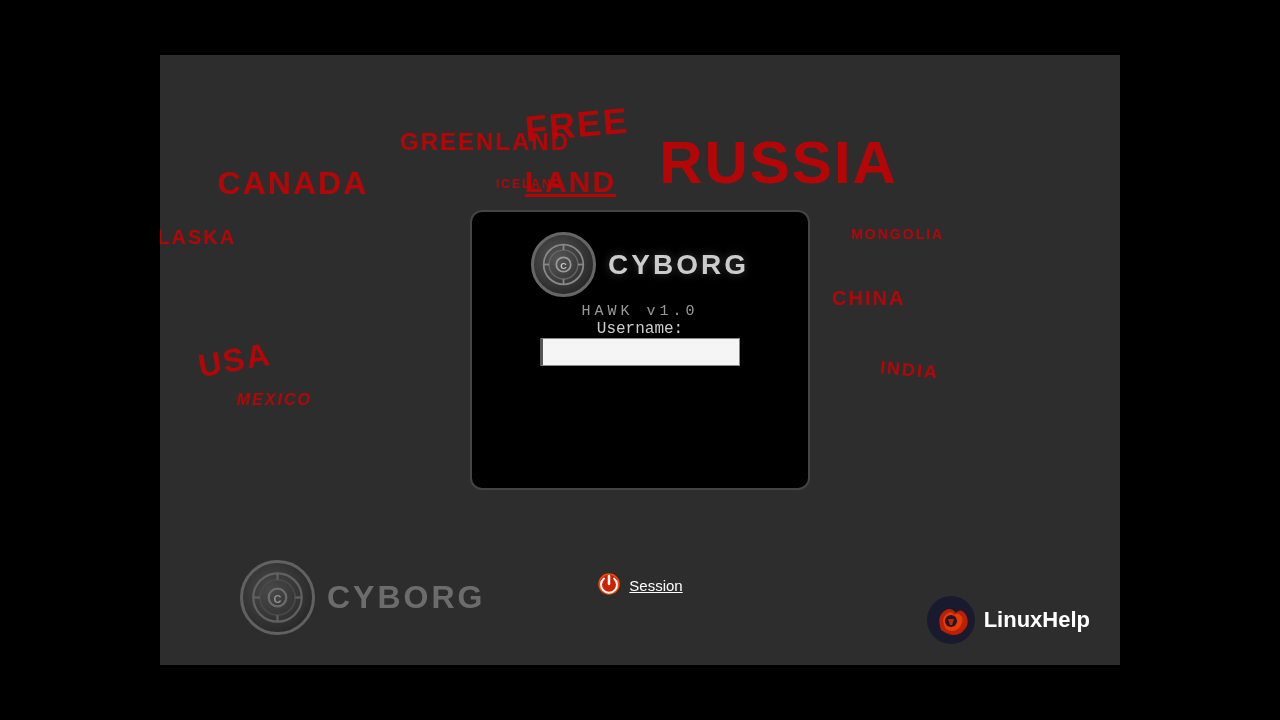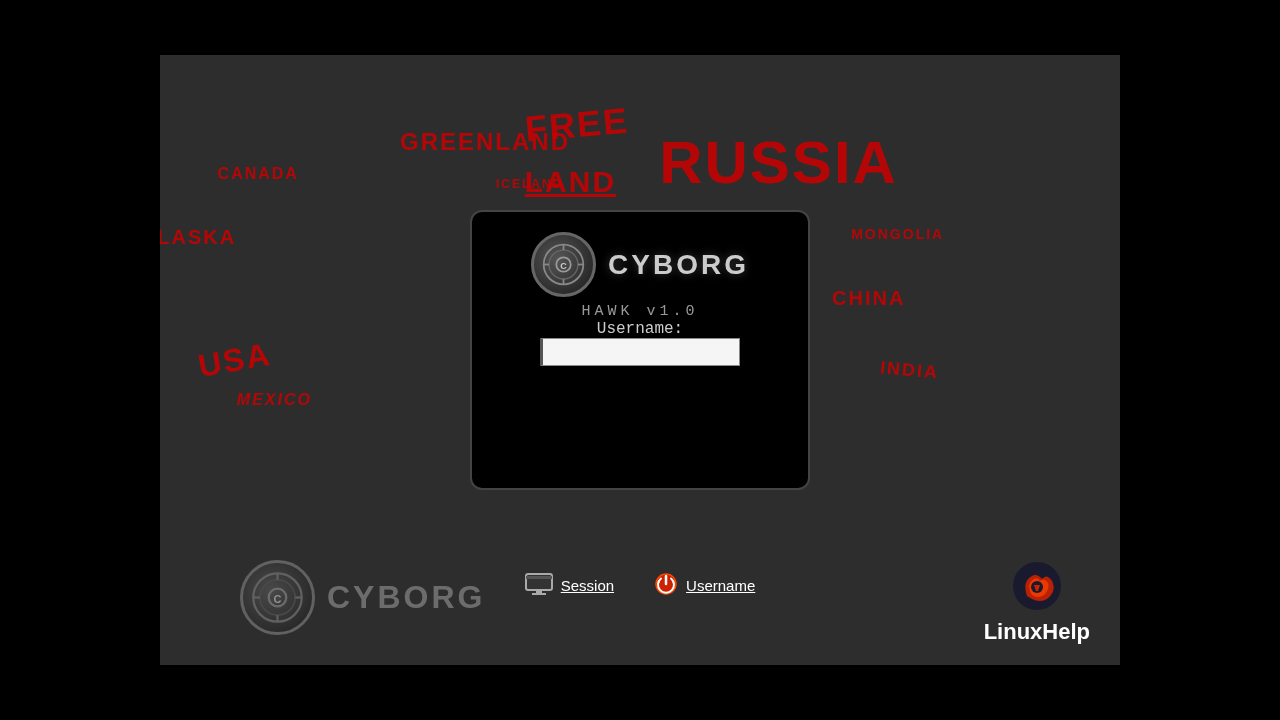--- a/index.html
+++ b/index.html
@@ -183,21 +183,20 @@
     }
 
     
     .linuxhelp-logo {
       position: absolute;
       bottom: 20px;
       right: 30px;
       display: flex;
       align-items: center;
       gap: 8px;
-      flex-direction: column;
     }
 
     .linuxhelp-icon {
       width: 50px;
       height: 50px;
     }
 
     .linuxhelp-text {
       color: #fff;
       font-size: 22px;
@@ -207,21 +206,21 @@
   </style>
 </head>
 <body>
 
 <div class="screen">
   <div class="content-area">
 
     <div class="world-map">
 
     <div class="country-label" style="top: 47%; left: 4%; font-size: 32px; transform: rotate(-10deg);">USA</div>
-        <div class="country-label" style="top: 18%; left: 6%; font-size: 16px; transform: rotate(0deg);">CANADA</div>
+        <div class="country-label" style="top: 18%; left: 6%; font-size: 32px; transform: rotate(0deg);">CANADA</div>
         <div class="country-label" style="top: 28%; left: -2%; font-size: 20px; transform: rotate(0deg);">ALASKA</div>
         <div class="country-label" style="top: 12%; left: 25%; font-size: 24px; transform: rotate(0deg); text-align: center;">GREENLAND</div>
         <div class="country-label" style="top: 20%; left: 35%; font-size: 12px; transform: rotate(0deg);">ICELAND</div>
         <div class="country-label" style="top: 12%; left: 52%; font-size: 60px; transform: rotate(0deg);">RUSSIA</div>
         <div class="country-label" style="top: 28%; left: 72%; font-size: 14px; transform: rotate(0deg);">MONGOLIA</div>
         <div class="country-label" style="top: 38%; left: 70%; font-size: 20px; transform: rotate(0deg);">CHINA</div>
         <div class="country-label" style="top: 55%; left: 8%; font-size: 16px; transform: rotate(0deg); font-style: italic;">MEXICO</div>
         <div class="country-label" style="top: 8%; left: 38%; font-size: 36px; transform: rotate(-5deg);">FREE</div>
         <div class="country-label" style="top: 18%; left: 38%; font-size: 30px; transform: rotate(0deg); text-decoration: underline;">LAND</div>
         <div class="country-label" style="top: 50%; left: 75%; font-size: 18px; transform: rotate(5deg);">INDIA</div>
@@ -244,42 +243,31 @@
         </div>
         <div class="cyborg-title">CYBORG</div>
       </div>
       <div class="hawk-version">HAWK  v1.0</div>
       <div class="username-label">Username:</div>
       <input class="username-input" type="text" autocomplete="off" placeholder="" style="">
     </div>
 
     <div class="bottom-bar">
 
-      <div class="bottom-btn">
-        <span>
-          <svg width="28" height="22" viewBox="0 0 28 22" xmlns="http://www.w3.org/2000/svg">
-            <rect x="1" y="1" width="26" height="16" rx="2" fill="#333" stroke="#aaa" stroke-width="2"></rect>
-            <rect x="1" y="3" width="26" height="3" fill="#555"></rect>
-            <rect x="11" y="17" width="6" height="4" fill="#aaa"></rect>
-            <rect x="7" y="20" width="14" height="2" fill="#aaa"></rect>
-          </svg>
-        </span>
-        <span class="btn-label">Session</span>
-      </div>
 
 
       <div class="bottom-btn">
         <span>
           <svg width="24" height="24" viewBox="0 0 24 24" xmlns="http://www.w3.org/2000/svg">
             <circle cx="12" cy="12" r="10" fill="#cc2200" stroke="#ff4400" stroke-width="1.5"></circle>
             <path d="M12 4 L12 12" stroke="#fff" stroke-width="2.5" stroke-linecap="round"></path>
             <path d="M7 6.5 A8 8 0 1 0 17 6.5" fill="none" stroke="#fff" stroke-width="2" stroke-linecap="round"></path>
           </svg>
         </span>
-        <span class="btn-label">Username</span>
+        <span class="btn-label">Session</span>
       </div>
     </div>
 
     <div class="bottom-left-logo">
       <div class="bottom-logo-circle">
         <svg viewBox="0 0 50 50" width="55" height="55" xmlns="http://www.w3.org/2000/svg">
           <circle cx="25" cy="25" r="22" fill="none" stroke="#777" stroke-width="2"></circle>
           <circle cx="25" cy="25" r="16" fill="none" stroke="#555" stroke-width="1.5"></circle>
           <circle cx="25" cy="25" r="8" fill="none" stroke="#888" stroke-width="2"></circle>
           <text x="25" y="30" text-anchor="middle" fill="#bbb" font-size="10" font-weight="bold" font-family="Arial">C</text>

